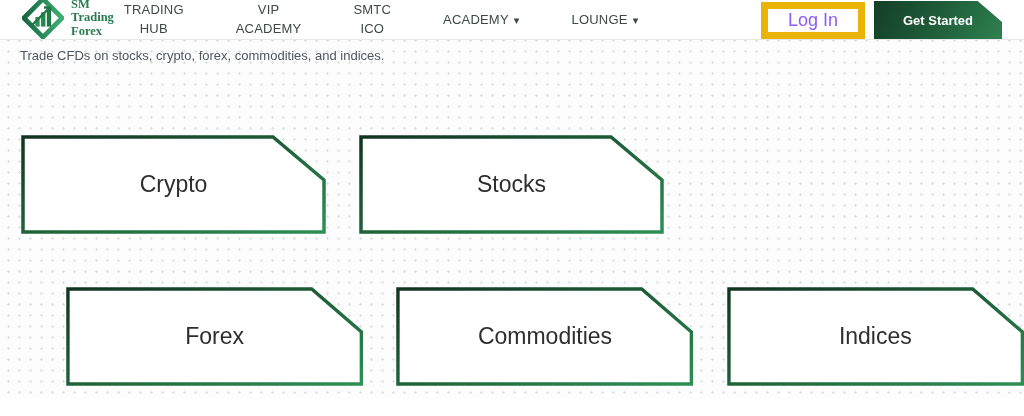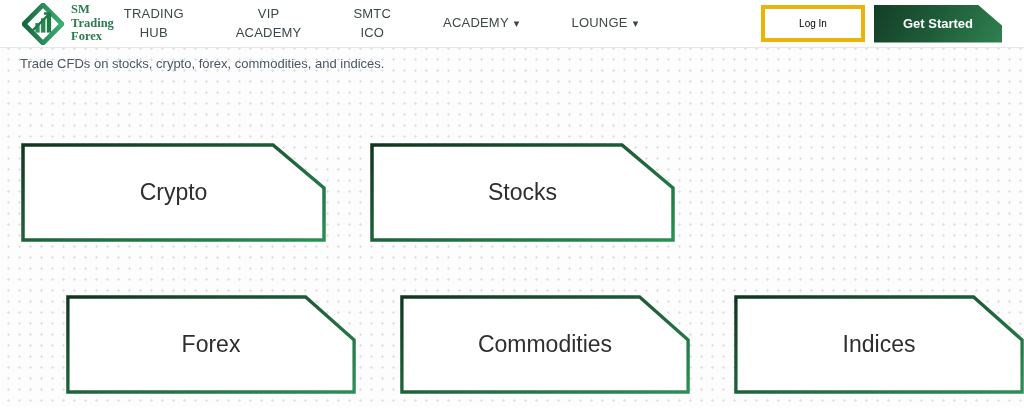--- a/index.html
+++ b/index.html
@@ -5,43 +5,43 @@
   * { box-sizing: border-box; }
   html, body { margin: 0; padding: 0; }
   body {
     width: 1024px; height: 416px; overflow: hidden;
     background: #ffffff;
     font-family: "Liberation Sans", sans-serif;
   }
 
   
   .header {
-    height: 48px; background: #ffffff;
+    height: 40px; background: #ffffff;
     border-bottom: 1px solid #e8e8e8;
-    display: flex; align-items: center;
+    display: flex; align-items: flex-end;
     padding: 0 22px;
   }
   .logo { display: flex; align-items: center; gap: 7px; cursor: pointer; }
   .logo-text {
     font-family: "Liberation Serif", serif;
     color: #2a7b50; font-size: 12.5px; font-weight: 700; line-height: 1.08;
   }
   .nav { display: flex; align-items: center; gap: 52px; margin-left: 10px; }
   .nav-item {
     font-size: 13px; color: #3d4944; letter-spacing: .2px; line-height: 1.45;
     display: flex; align-items: center; gap: 5px; cursor: pointer;
   }
   .nav-label { display: block; width: min-content; text-align: center; white-space: pre-line; }
   .nav-label-nowrap { display: block; white-space: nowrap; }
   .caret { font-size: 11px; color: #3d4944; line-height: 1; }
 
   .actions { margin-left: auto; display: flex; align-items: center; gap: 9px; }
   .btn-login {
     width: 104px; height: 37px; background: #ffffff;
-    border: 4px solid #eab308; color: #000000; font-size: 10px;
+    border: 7px solid #eab308; color: #8b5cf6; font-size: 18px;
     display: flex; align-items: center; justify-content: center; cursor: pointer;
     font-family: "Liberation Sans", sans-serif;
   }
   .btn-get-started {
     width: 128px; height: 38px; border: none; color: #ffffff;
     font-size: 13px; font-weight: 700;
     display: flex; align-items: center; justify-content: center; cursor: pointer;
     background: linear-gradient(118deg, #143e27 0%, #1e5c39 48%, #2f8050 100%);
     clip-path: polygon(0 0, 81% 0, 100% 55%, 100% 100%, 0 100%);
     font-family: "Liberation Sans", sans-serif;
@@ -52,21 +52,21 @@
     height: 359px;
     background-color: #fdfdfe;
     background-image: radial-gradient(circle, #e0e2e4 1.2px, transparent 1.4px);
     background-size: 11px 11px;
     background-position: 3px 6px;
   }
   .subtitle {
     margin: 0; padding: 8px 0 0 20px;
     font-size: 13px; color: #4b5661;
   }
-  .cards-row { display: flex; gap: 44px; margin-left: 21px; }
+  .cards-row { display: flex; gap: 33px; margin-left: 21px; }
   .row-1 { margin-top: 72px; }
   .row-2 { margin-top: 53px; padding-left: 45px; }
 
   .card { position: relative; width: 305px; height: 99px; cursor: pointer; }
   .card svg { position: absolute; left: 0; top: 0; width: 100%; height: 100%; display: block; }
   .card-label {
     position: absolute; left: 0; top: 0; right: 0; bottom: 0;
     display: flex; align-items: center; justify-content: center;
     font-size: 23px; color: #2e2e2e;
   }

